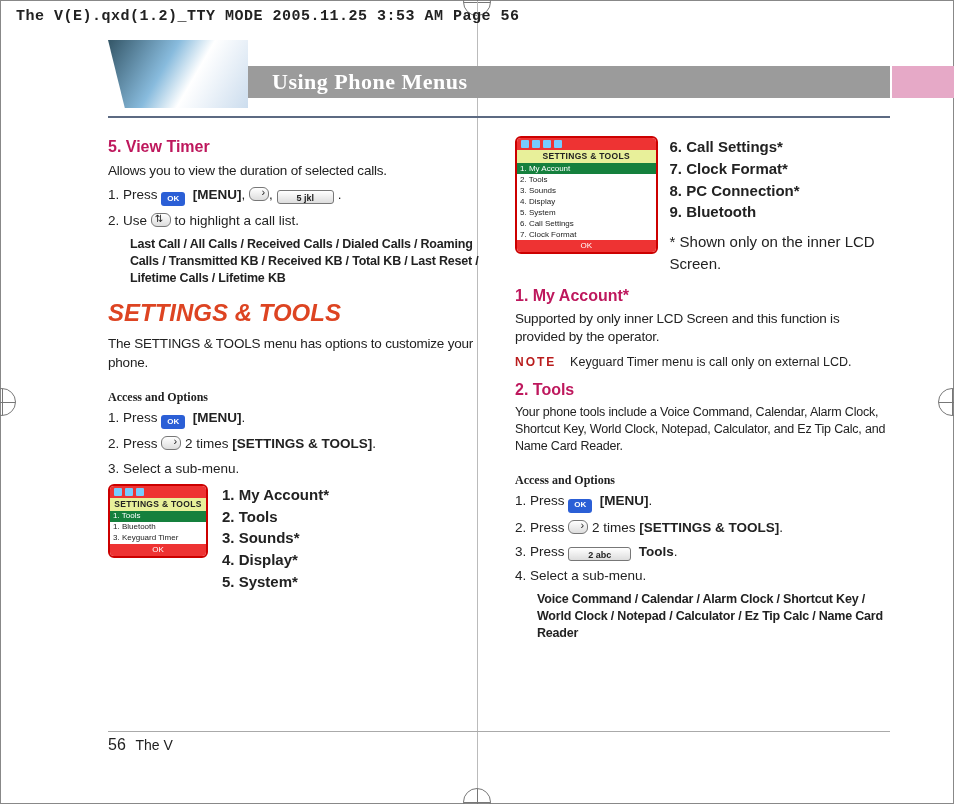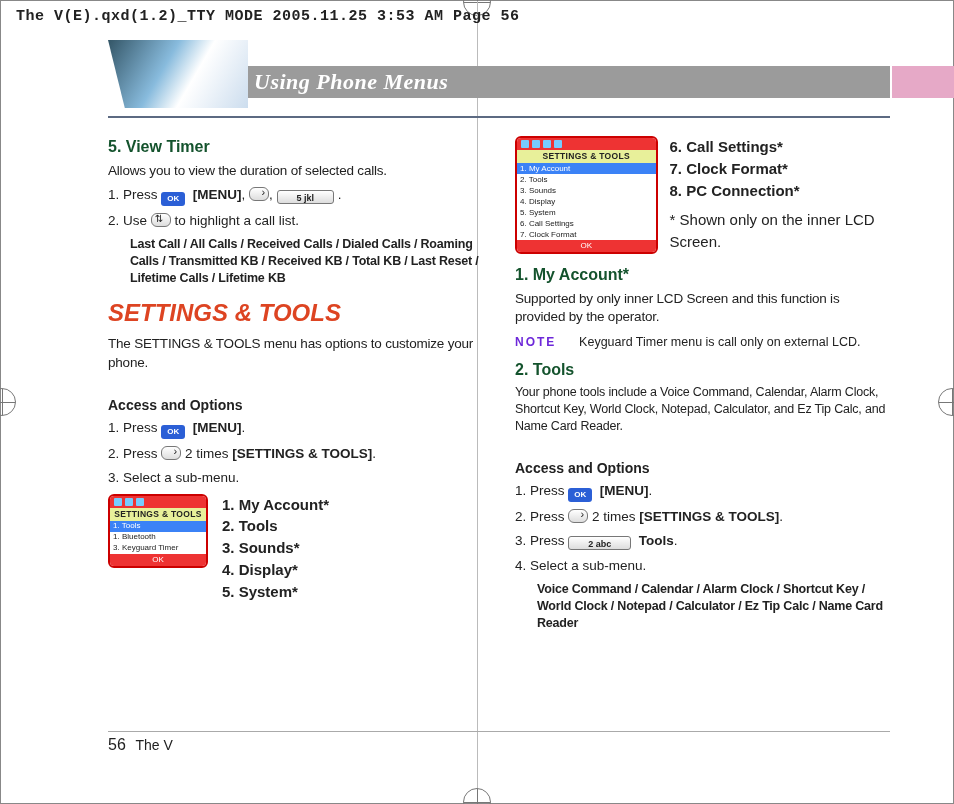--- a/index.html
+++ b/index.html
@@ -52,22 +52,22 @@
   .banner .img {
     position:absolute; left:108px; top:-18px;
     width:140px; height:68px;
     background: linear-gradient(120deg,#356,#8bd 40%,#fff 60%,#cde);
     clip-path: polygon(0 0,100% 0,100% 100%,12% 100%);
   }
   .banner .grey {
     position:absolute; left:248px; right:64px; top:8px; height:32px;
     background:#9b9b9b;
     display:flex; align-items:center;
-    padding-left:6px;
-    color:#fff; font-size:22px; font-style:italic; font-weight:600;
+    padding-left:24px;
+    color:#fff; font-size:22px; font-weight:600;
     letter-spacing:.5px;
     font-family: Georgia, serif;
   }
   .banner .pink {
     position:absolute; right:0; width:62px; top:8px; height:32px;
     background:#e6a9c7;
   }
   .rule {
     position:absolute; left:108px; right:64px; top:116px;
     border-top:2px solid #5c6a82;
@@ -80,28 +80,28 @@
     right: 64px;
     bottom: 60px;
     display:flex;
     gap: 32px;
     font-size:13.5px;
     line-height:1.35;
   }
   .col { flex:1 1 0; }
   .col2-top { display:flex; gap:12px; align-items:flex-start; margin-bottom:10px;}
 
-  h3.blue { color:#14532d; font-size:16px; font-weight:700; margin:0 0 4px;}
+  h3.blue { color:#be185d; font-size:16px; font-weight:700; margin:0 0 4px;}
   h2.red  { color:#d42; font-size:24px; font-weight:700; font-style:italic; margin:10px 0 6px;}
-  h4      { font-size:14px; font-weight:700; margin:24px 0 4px;}
+  h4      { font-size:12px; font-weight:700; margin:17px 0 4px;font-family:Liberation Serif, serif;}
   p       { margin: 2px 0 6px; }
   .cond   { font-stretch: condensed; letter-spacing:-.2px; }
   .small  { font-size:12.5px; }
   .indent { padding-left: 22px; }
-  .note-lbl{ color:#6d28d9; font-weight:900; letter-spacing:2px; font-size:12px; margin-right:19px;}
+  .note-lbl{ color:#b91c1c; font-weight:900; letter-spacing:2px; font-size:12px; margin-right:10px;}
 
   .ok-btn{
     display:inline-flex; align-items:center; justify-content:center;
     width:24px;height:14px; background:#2b5fd6; color:#fff;
     border-radius:3px; font-size:8px; font-weight:700;
     vertical-align:-2px;
   }
   .nav-key{
     display:inline-block; width:20px; height:14px;
     border:1px solid #777; border-radius:6px;
@@ -122,21 +122,21 @@
     border:2px solid #c00; border-radius:6px;
     background:#fff; overflow:hidden;
     font-size:9px;
   }
   .screen-lg{ width:168px; }
   .screen-sm{ width:100px; }
   .scr-status{ height:12px; background:#e33; display:flex; align-items:center; padding:0 4px; gap:3px;}
   .scr-status span{ width:8px; height:8px; background:#7cf; border-radius:1px;}
   .scr-title{ background:#e8f09a; text-align:center; font-weight:700; padding:1px 0; font-size:8.5px; letter-spacing:.3px;}
   .scr-row{ display:flex; align-items:center; padding:0 3px; height:11px; font-size:8px;}
-  .scr-row.sel{ background:#3b82f6; color:#fff; }
+  .scr-row.sel{ background:#15803d; color:#fff; }
   .scr-bot{ height:12px; background:#e33; text-align:center; color:#fff; font-size:8px; line-height:12px;}
 
   .row-panel{ display:flex; gap:14px; align-items:flex-start; margin-top:6px;}
   .menu-list b{ font-weight:700; }
   .menu-list div{ font-size:15px; line-height:1.45; }
 
   .foot-rule{
     position:absolute; left:108px; right:64px; bottom:72px;
     border-top:1px solid #aaa;
   }
@@ -240,20 +240,21 @@
         <div class="scr-row">4. Display</div>
         <div class="scr-row">5. System</div>
         <div class="scr-row">6. Call Settings</div>
         <div class="scr-row">7. Clock Format</div>
         <div class="scr-bot">OK</div>
       </div>
       <div class="menu-list">
         <div><b>6. Call Settings*</b></div>
         <div><b>7. Clock Format*</b></div>
         <div><b>8. PC Connection*</b></div>
+        <div><b>9. Bluetooth</b></div>
         <div style="height:8px"></div>
         <div class="small">*  Shown only on the inner LCD Screen.</div>
       </div>
     </div>
 
     <h3 class="blue">1. My Account*</h3>
     <p class="cond">Supported by only inner LCD Screen and this function is provided by the operator.</p>
     <p>
       <span class="note-lbl">NOTE</span>
       <span class="small">Keyguard Timer menu is call only on external LCD.</span>

